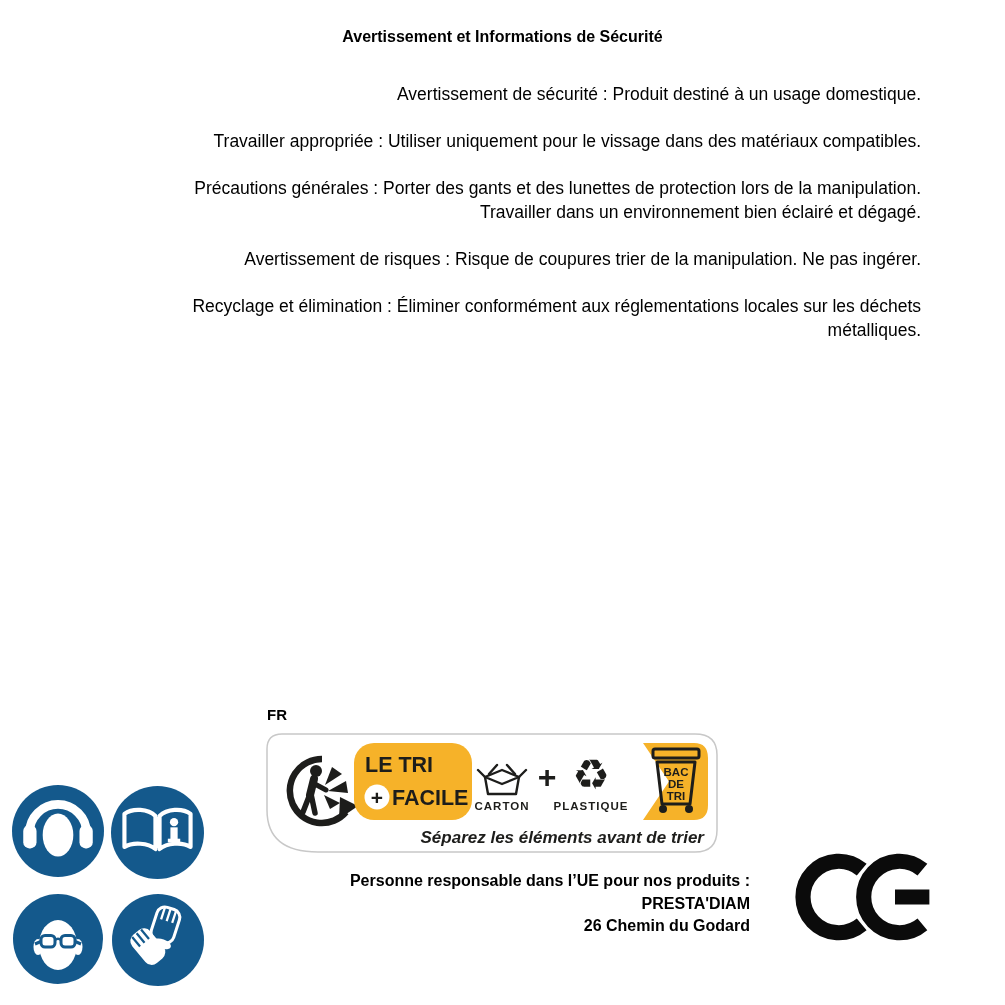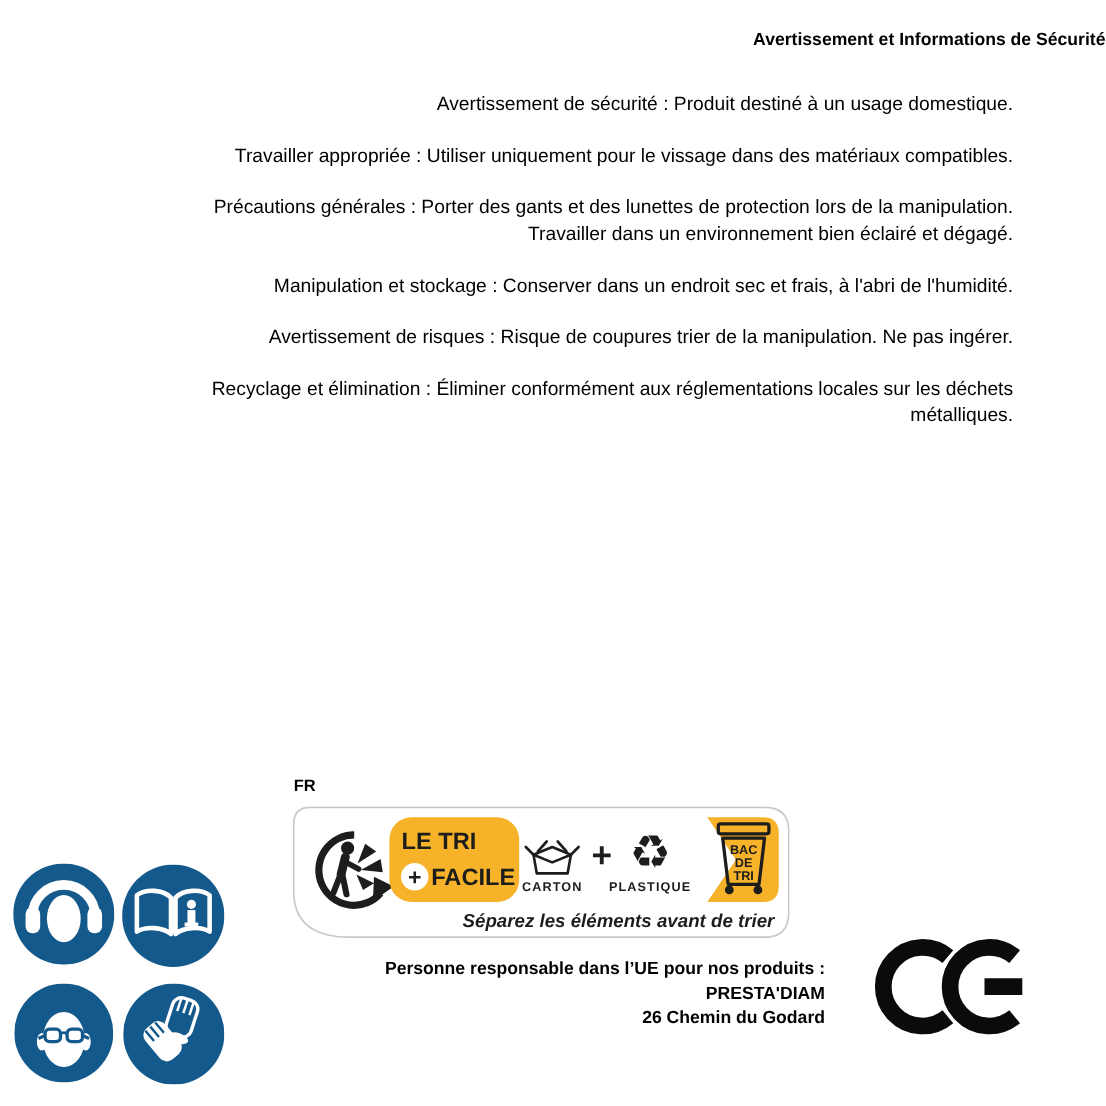--- a/index.html
+++ b/index.html
@@ -2,21 +2,21 @@
 <html><head>
 <meta charset="utf-8">
 <style>
   html,body{margin:0;padding:0;}
   body{
     width:1005px;height:1005px;background:#ffffff;position:relative;
     font-family:"Liberation Sans","DejaVu Sans",sans-serif;color:#000;
     overflow:hidden;
   }
   .page-title{
-    position:absolute;top:28px;left:0;width:100%;text-align:right;
+    position:absolute;top:28px;left:0;width:100%;text-align:center;
     font-size:16px;font-weight:bold;margin:0;
   }
   .paragraphs{
     position:absolute;left:73px;top:82px;width:848px;text-align:right;
   }
   .paragraphs p{
     margin:0 0 23px 0;font-size:17.5px;line-height:24px;white-space:pre-line;
   }
   .fr-code{
     position:absolute;left:267px;top:706px;font-size:15px;font-weight:bold;
@@ -46,21 +46,20 @@
 
 <main>
 
   <h1 class="page-title">Avertissement et Informations de Sécurité</h1>
 
   <section class="paragraphs">
     <p>Avertissement de sécurité : Produit destiné à un usage domestique.</p>
     <p>Travailler appropriée : Utiliser uniquement pour le vissage dans des matériaux compatibles.</p>
     <p>Précautions générales : Porter des gants et des lunettes de protection lors de la manipulation.
 Travailler dans un environnement bien éclairé et dégagé.</p>
-    <p>Manipulation et stockage : Conserver dans un endroit sec et frais, à l'abri de l'humidité.</p>
     <p>Avertissement de risques : Risque de coupures trier de la manipulation. Ne pas ingérer.</p>
     <p>Recyclage et élimination : Éliminer conformément aux réglementations locales sur les déchets
 métalliques.</p>
   </section>
 
   <svg class="safety-icon icon-ear" width="92" height="92" viewBox="0 0 90 90">
     <circle cx="45" cy="45" r="45" fill="#14598C"></circle>
     <ellipse cx="45" cy="49" rx="15" ry="21" fill="#fff"></ellipse>
     <path d="M17,47 A28,28 0 0 1 73,47" fill="none" stroke="#fff" stroke-width="8.5"></path>
     <rect x="11" y="39" width="13" height="23" rx="6" fill="#fff"></rect>

